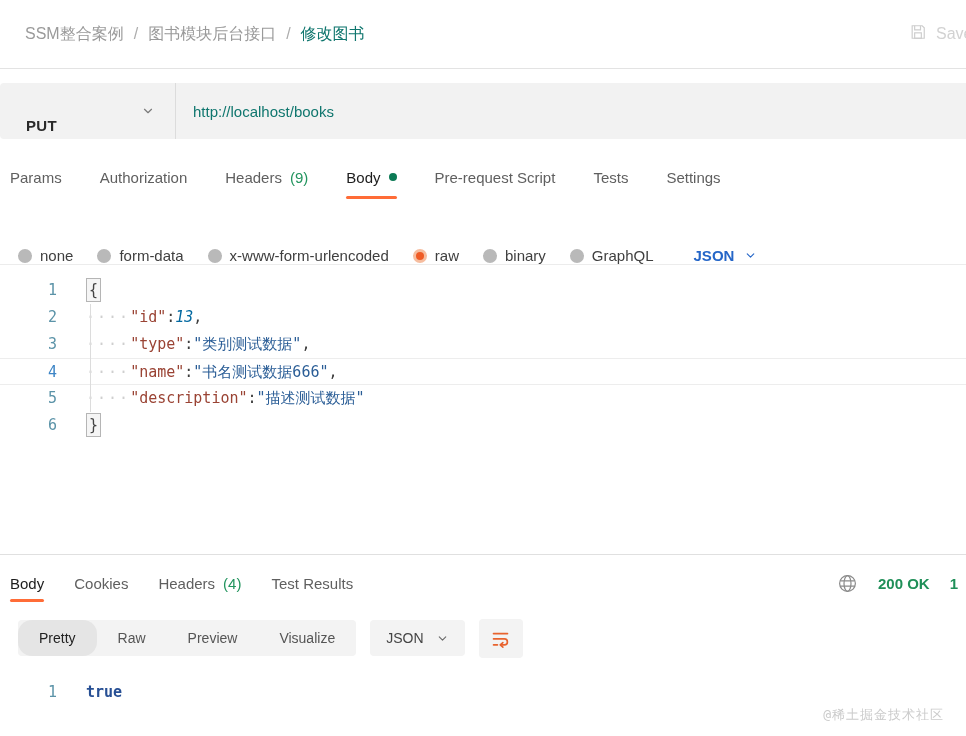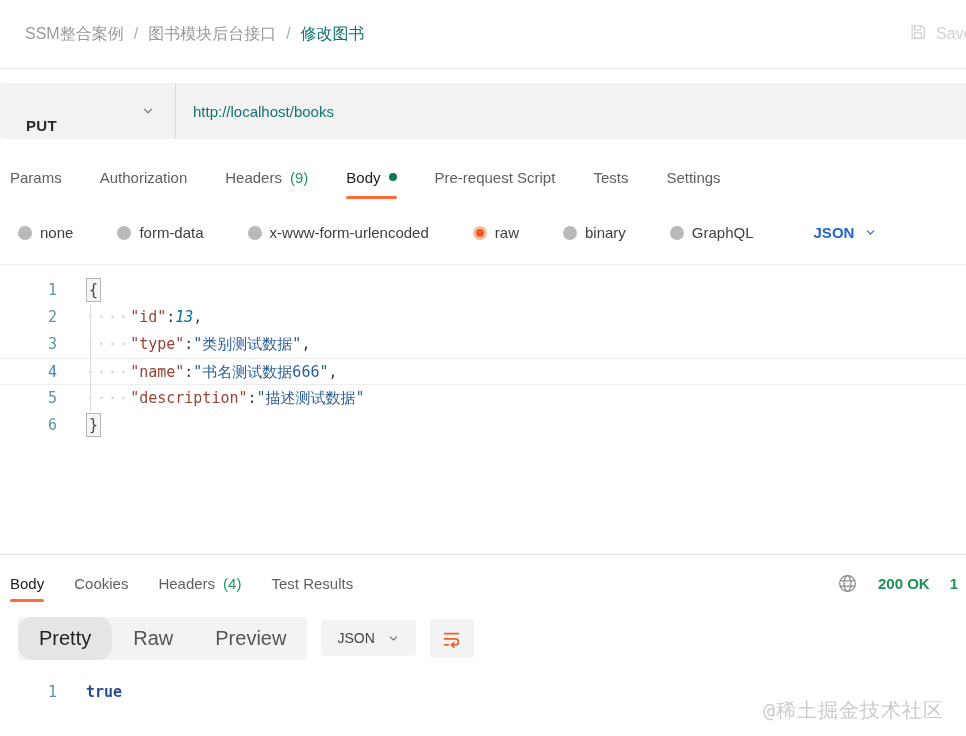--- a/index.html
+++ b/index.html
@@ -30,21 +30,21 @@
 
   
   .req-tabs { height:48px; flex:none; display:flex; align-items:stretch; padding:0 10px; gap:38px; font-size:15px; }
   .tab { display:flex; align-items:center; color:#5f5f5f; position:relative; gap:8px; }
   .tab .count { color:#22945e; }
   .tab.active { color:#1d1d1d; }
   .tab.active::after { content:""; position:absolute; left:0; right:0; bottom:2px; height:3px; background:#ff6c37; border-radius:2px; }
   .green-dot { width:8px; height:8px; border-radius:50%; background:#0c7a55; display:inline-block; }
 
   
-  .radio-row { height:63px; flex:none; display:flex; align-items:center; padding:0 18px; gap:44px; font-size:15px; color:#3f3f3f; }
+  .radio-row { height:63px; flex:none; display:flex; align-items:flex-end; padding:0 18px; gap:24px; font-size:15px; color:#3f3f3f; }
   .radio { display:flex; align-items:center; gap:8px; }
   .rdot { width:14px; height:14px; border-radius:50%; background:#b9b9b9; flex:none; position:relative; }
   .rdot.sel { background:#f6bd9f; }
   .rdot.sel::after { content:""; position:absolute; inset:3px; border-radius:50%; background:#ef5b25; }
   .lang-select { margin-left:16px; display:flex; align-items:center; gap:10px; color:#2566c8; font-weight:bold; font-size:15px; }
   .lang-select .chev { stroke:#2566c8; }
 
   
   .editor { height:290px; flex:none; border-top:1px solid #ececec; padding-top:12px; position:relative;
             font-family:"DejaVu Sans Mono", monospace; font-size:15px; }
@@ -66,31 +66,31 @@
   .resp-head { height:56px; flex:none; display:flex; align-items:stretch; justify-content:space-between; padding:0 6px 0 10px; }
   .resp-tabs { display:flex; align-items:stretch; gap:30px; font-size:15px; }
   .resp-tabs .tab.active::after { bottom:9px; }
   .resp-meta { display:flex; align-items:center; gap:20px; padding-right:2px;font-weight:bold; }
   .globe { stroke:#8a8a8a; fill:none; stroke-width:1.4; }
   .status { color:#1f8f58; font-size:15px; }
   .time { color:#1f8f58; font-size:15px; }
 
   .resp-toolbar { height:54px; flex:none; display:flex; align-items:center; padding:0 18px; gap:14px; }
   .segment { display:flex; background:#f3f3f3; border-radius:4px; }
-  .seg-btn { padding:10px 21px; font-size:20px; color:#555; border-radius:14px; }
+  .seg-btn { padding:10px 21px; font-size:14px; color:#555; border-radius:14px; }
   .seg-btn.active { background:#e5e5e5; color:#222; }
   .tool-lang { background:#f3f3f3; border-radius:4px; padding:10px 16px; display:flex; align-items:center; gap:12px; font-size:14px; color:#444; }
   .tool-lang .chev { stroke:#6a6a6a; }
   .wrap-btn { background:#f3f3f3; border-radius:4px; width:44px; height:39px; display:flex; align-items:center; justify-content:center; }
   .wrap-btn svg { stroke:#e8632e; fill:none; stroke-width:1.9; stroke-linecap:round; stroke-linejoin:round; }
 
   .resp-body { flex:1; padding-top:14px; font-family:"DejaVu Sans Mono", monospace; font-size:15px; position:relative; }
   .resp-line { display:flex; height:27px; line-height:26px; }
   .resp-val { padding-left:29px; color:#274f94; font-weight:bold;text-align:center; }
-  .watermark { position:absolute; right:22px; bottom:12px; color:#cbcbcb; font-size:20px; letter-spacing:1px; }
+  .watermark { position:absolute; right:22px; bottom:12px; color:#cbcbcb; font-size:13px; letter-spacing:1px; }
 </style>
 </head>
 <body>
 
 <div class="app">
 
   <div class="topbar">
     <div class="crumbs">
       <span class="crumb">SSM整合案例</span>
       <span class="crumb-sep">/</span>
@@ -243,20 +243,21 @@
       <span class="status">200 OK</span>
       <span class="time">1</span>
     </div>
   </div>
 
   <div class="resp-toolbar">
     <div class="segment">
       <div class="seg-btn active">Pretty</div>
       <div class="seg-btn">Raw</div>
       <div class="seg-btn">Preview</div>
+      <div class="seg-btn">Visualize</div>
     </div>
     <div class="tool-lang">
       <span>JSON</span>
       <svg class="chev" width="13" height="13" viewBox="0 0 24 24">
           <polyline points="6 9 12 15 18 9"></polyline>
         </svg>
     </div>
     <div class="wrap-btn">
       <svg width="21" height="21" viewBox="0 0 24 24">
         <path d="M4 6.5h16"></path>

